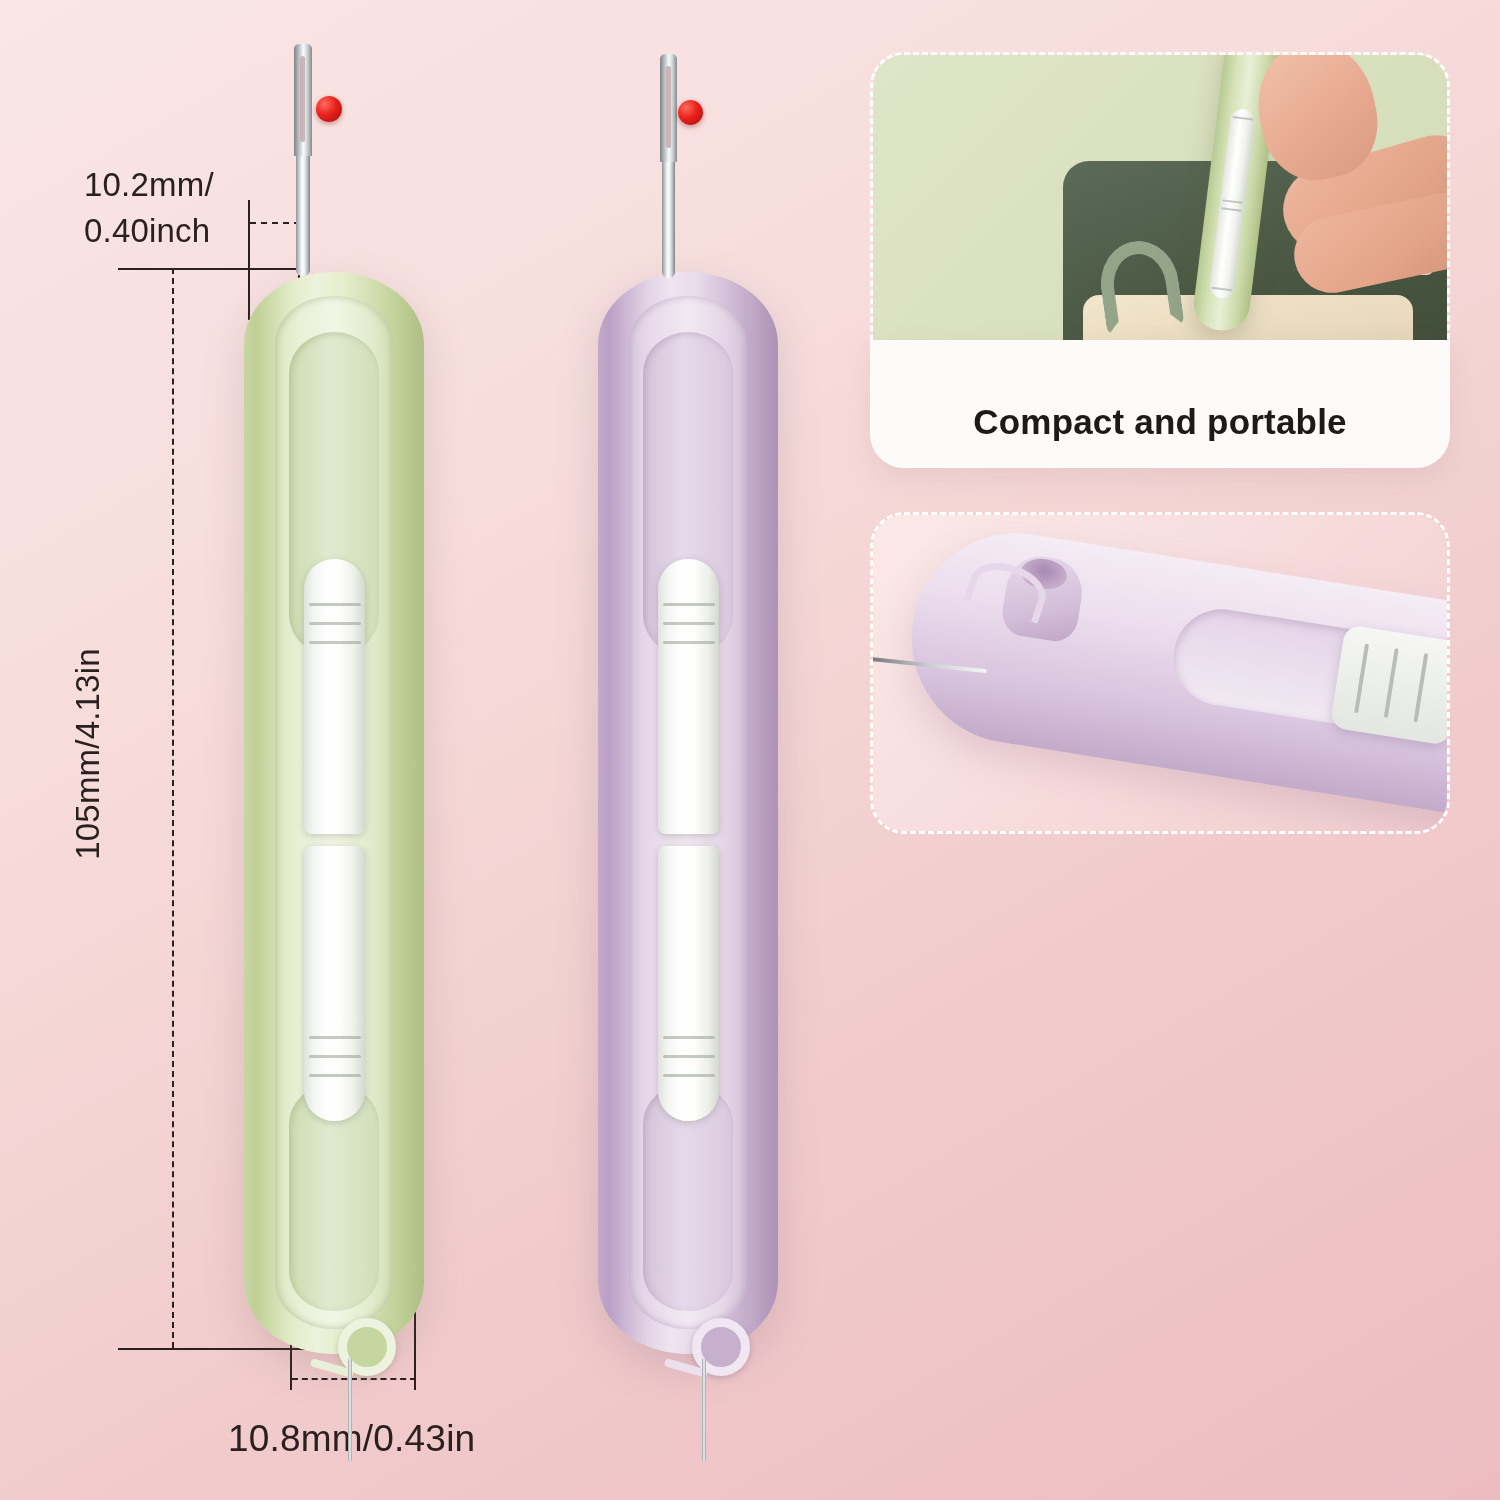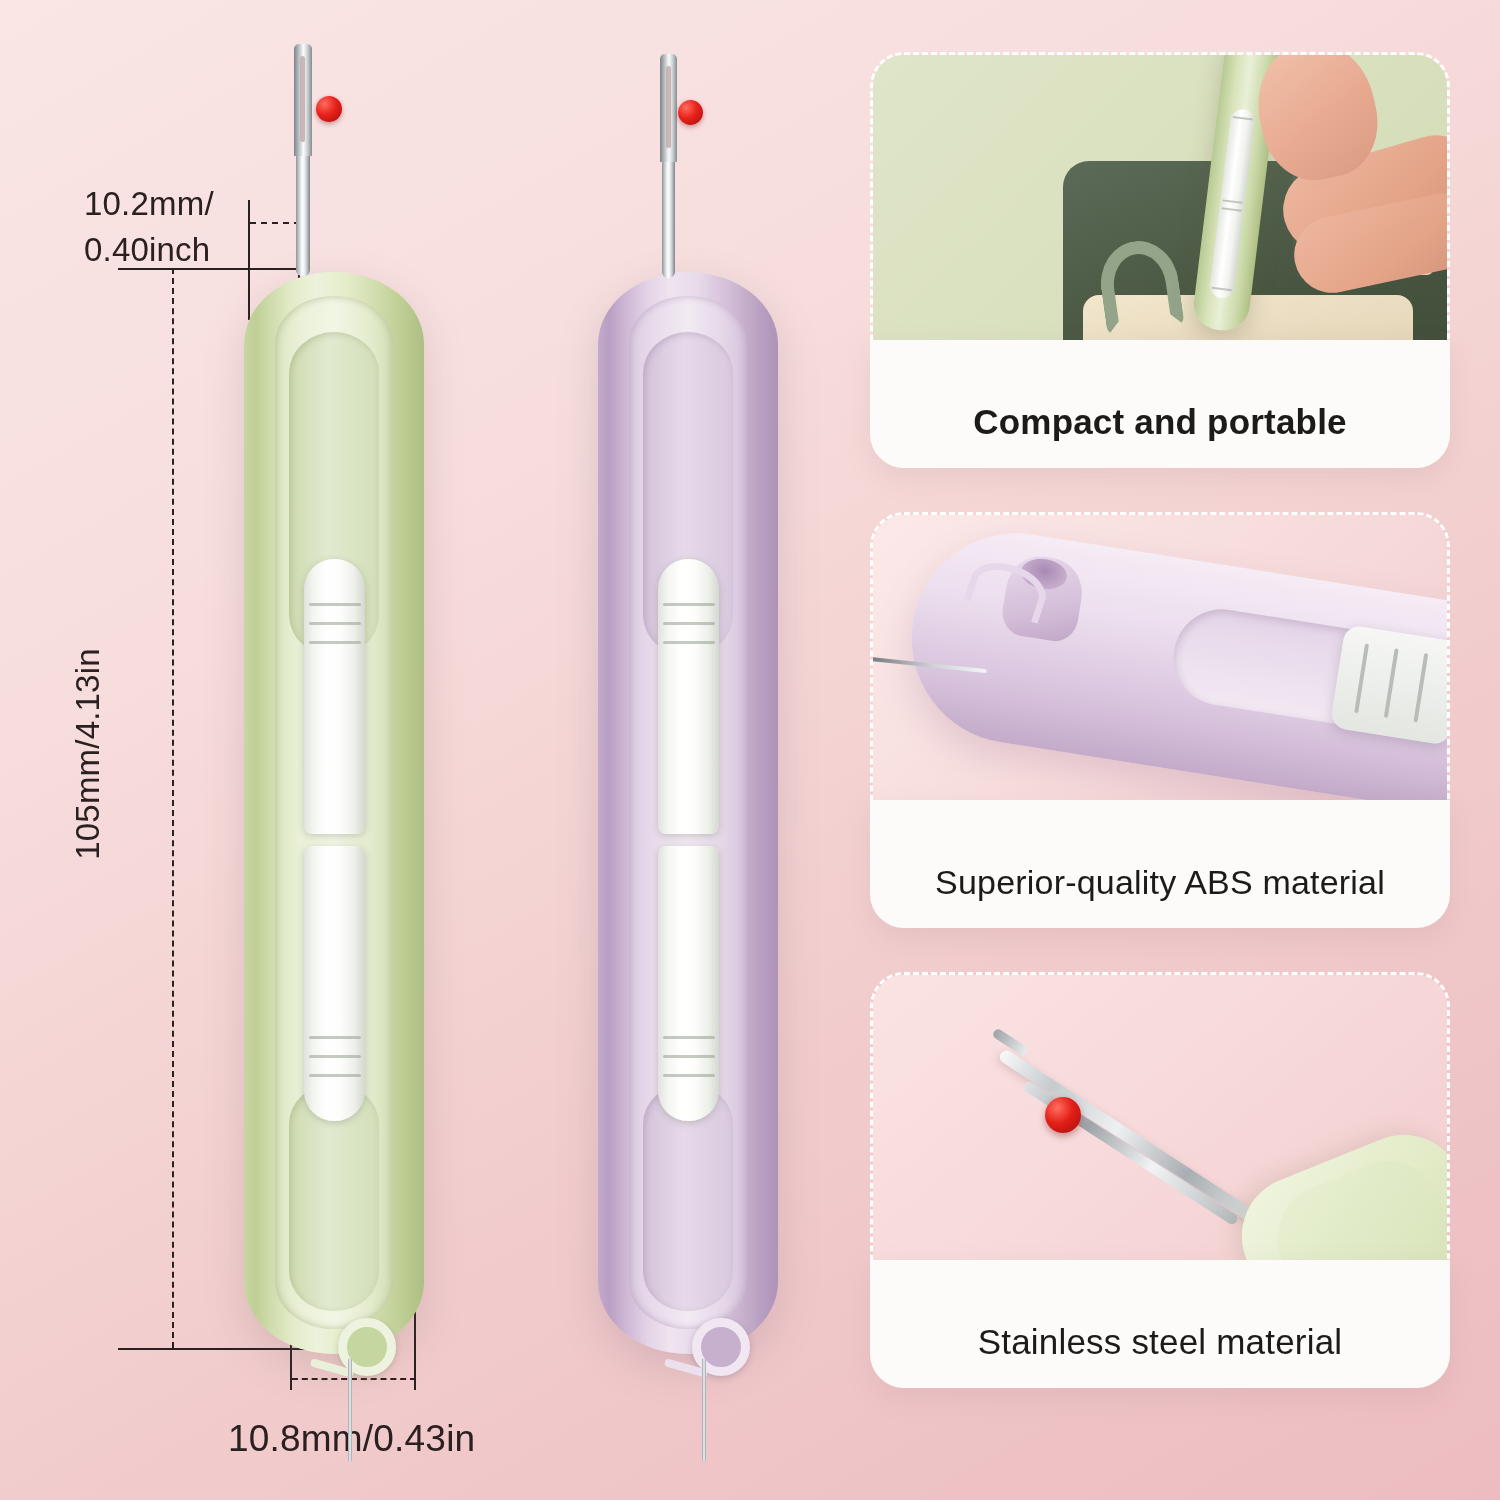--- a/index.html
+++ b/index.html
@@ -10,21 +10,21 @@
     position:relative;
   }
 
   
   #stage { position:absolute; left:0; top:0; width:860px; height:1500px; }
 
   .dim-text {
     position:absolute; color:#2a2020; font-weight:400;
     white-space:pre-line; letter-spacing:.2px;
   }
-  #dim-width-top { left:84px; top:181px; font-size:33px; line-height:1.38; }
+  #dim-width-top { left:84px; top:162px; font-size:33px; line-height:1.38; }
   #dim-width-bot { left:228px; top:1418px; font-size:37px; }
   #dim-height {
     left:-62px; top:735px; font-size:33px;
     transform:rotate(-90deg); transform-origin:center center;
     width:300px; text-align:center;
   }
 
   .ln { position:absolute; background:#2a2020; }
   .lnv { width:2px; }
   .lnh { height:2px; }
@@ -408,28 +408,15 @@
       <div class="p2-nozzle"></div>
       <div class="p2-nozzle-hole"></div>
       <div class="p2-lip"></div>
       <div class="p2-needle"></div>
       <div class="p2-slider">
         <div class="p2-sl-line" style="left:22px;"></div>
         <div class="p2-sl-line" style="left:52px;"></div>
         <div class="p2-sl-line" style="left:82px;"></div>
       </div>
     </div>
-    <div class="caption wide">Superior-quality ABS material</div>
-  </div>
-
-  <div class="card" style="top:972px;">
-    <div class="photo">
-      <div class="p3-bg"></div>
-      <div class="p3-tip"></div>
-      <div class="p3-blade"></div>
-      <div class="p3-blade2"></div>
-      <div class="p3-ball"></div>
-      <div class="p3-handle"></div>
-      <div class="p3-handle-edge"></div>
-    </div>
-    <div class="caption">Stainless steel material</div>
-  </div>
+  </div>
+
 </div>
 
 </body></html>

